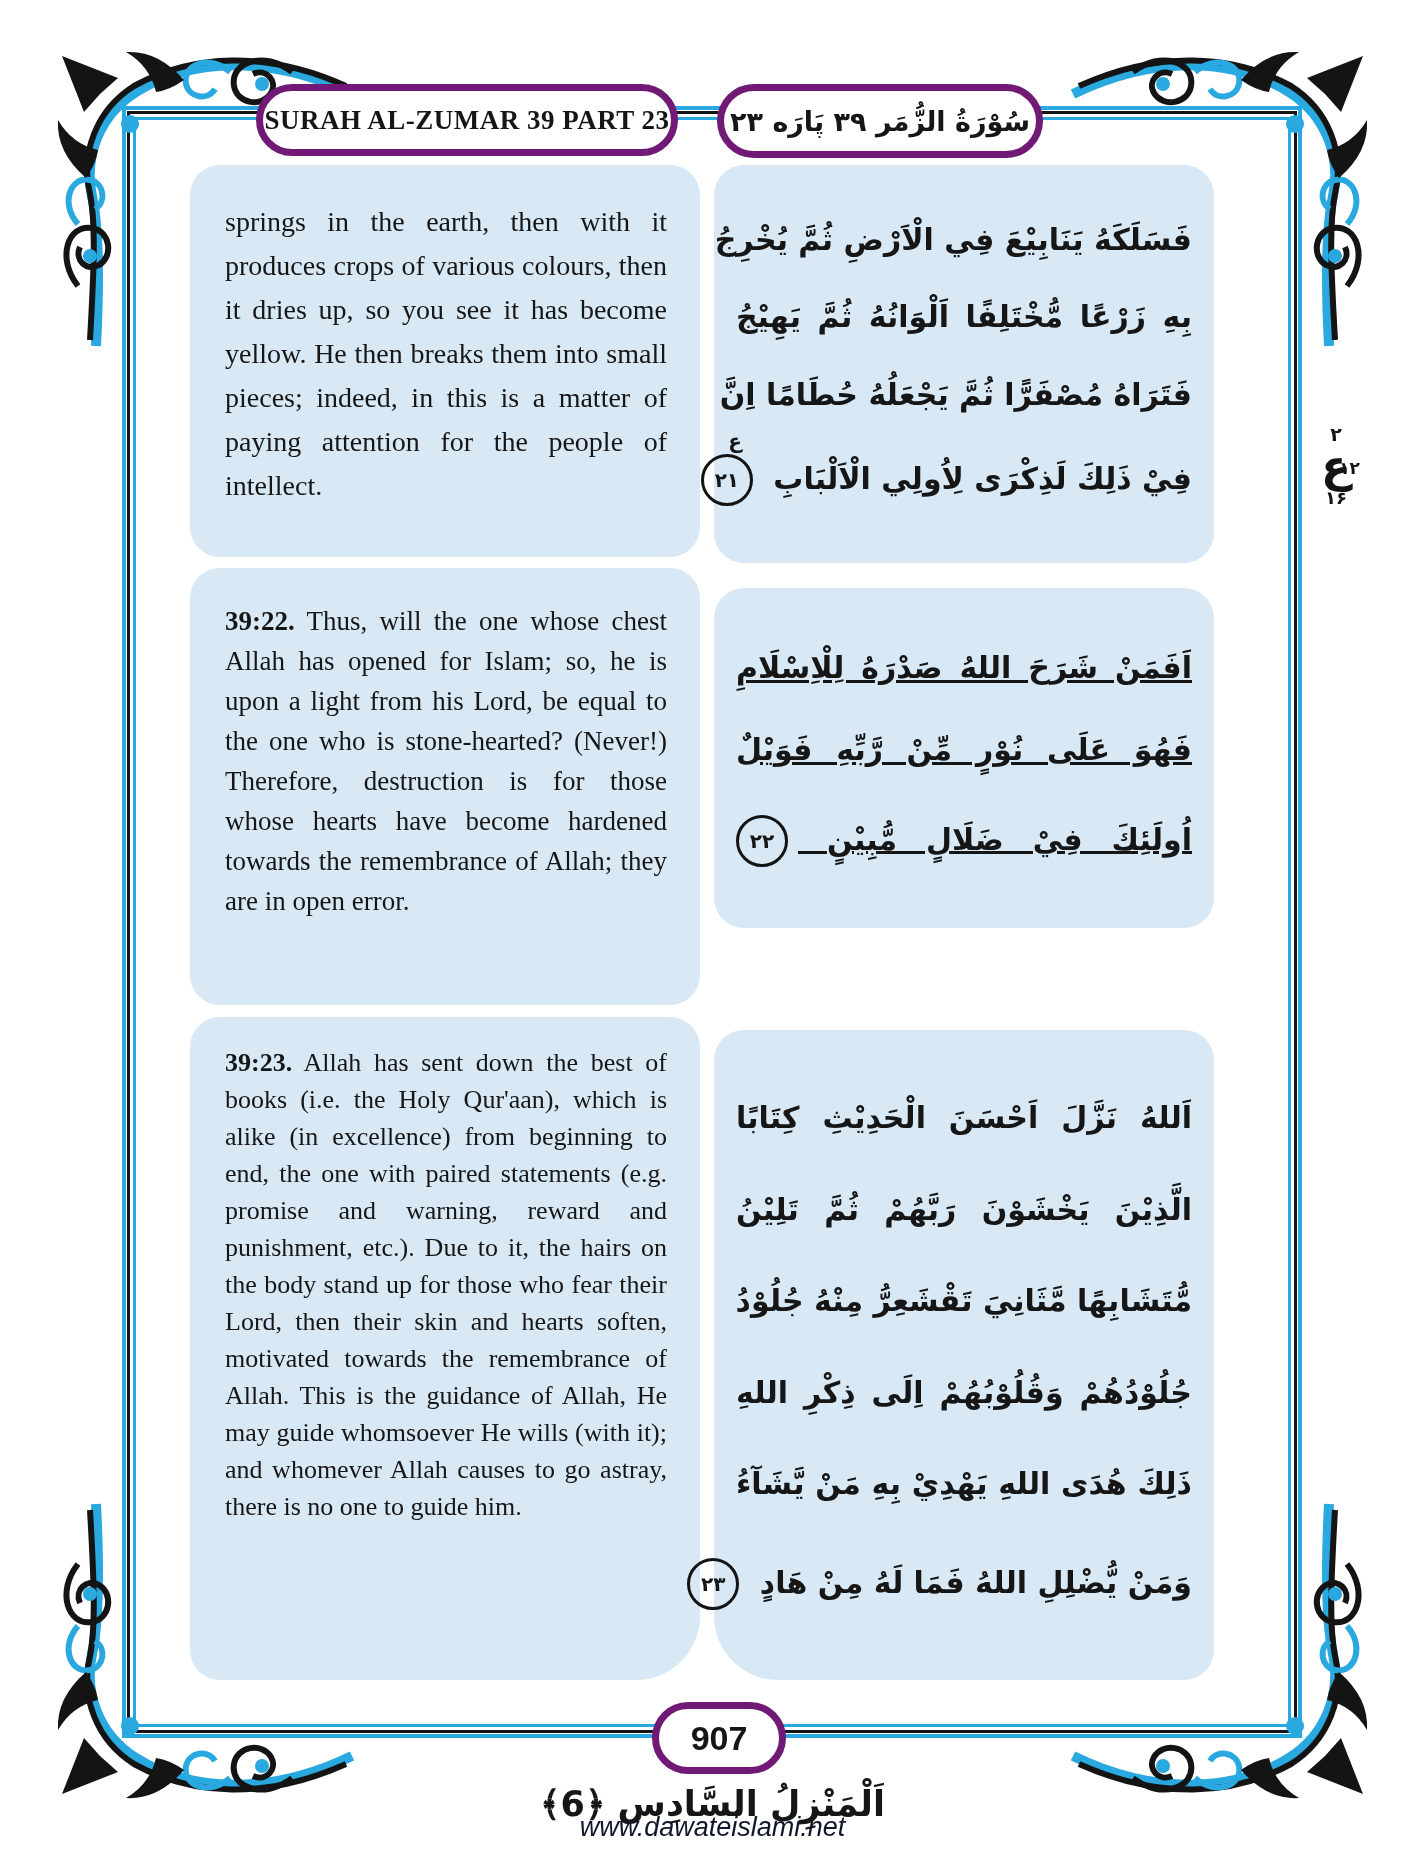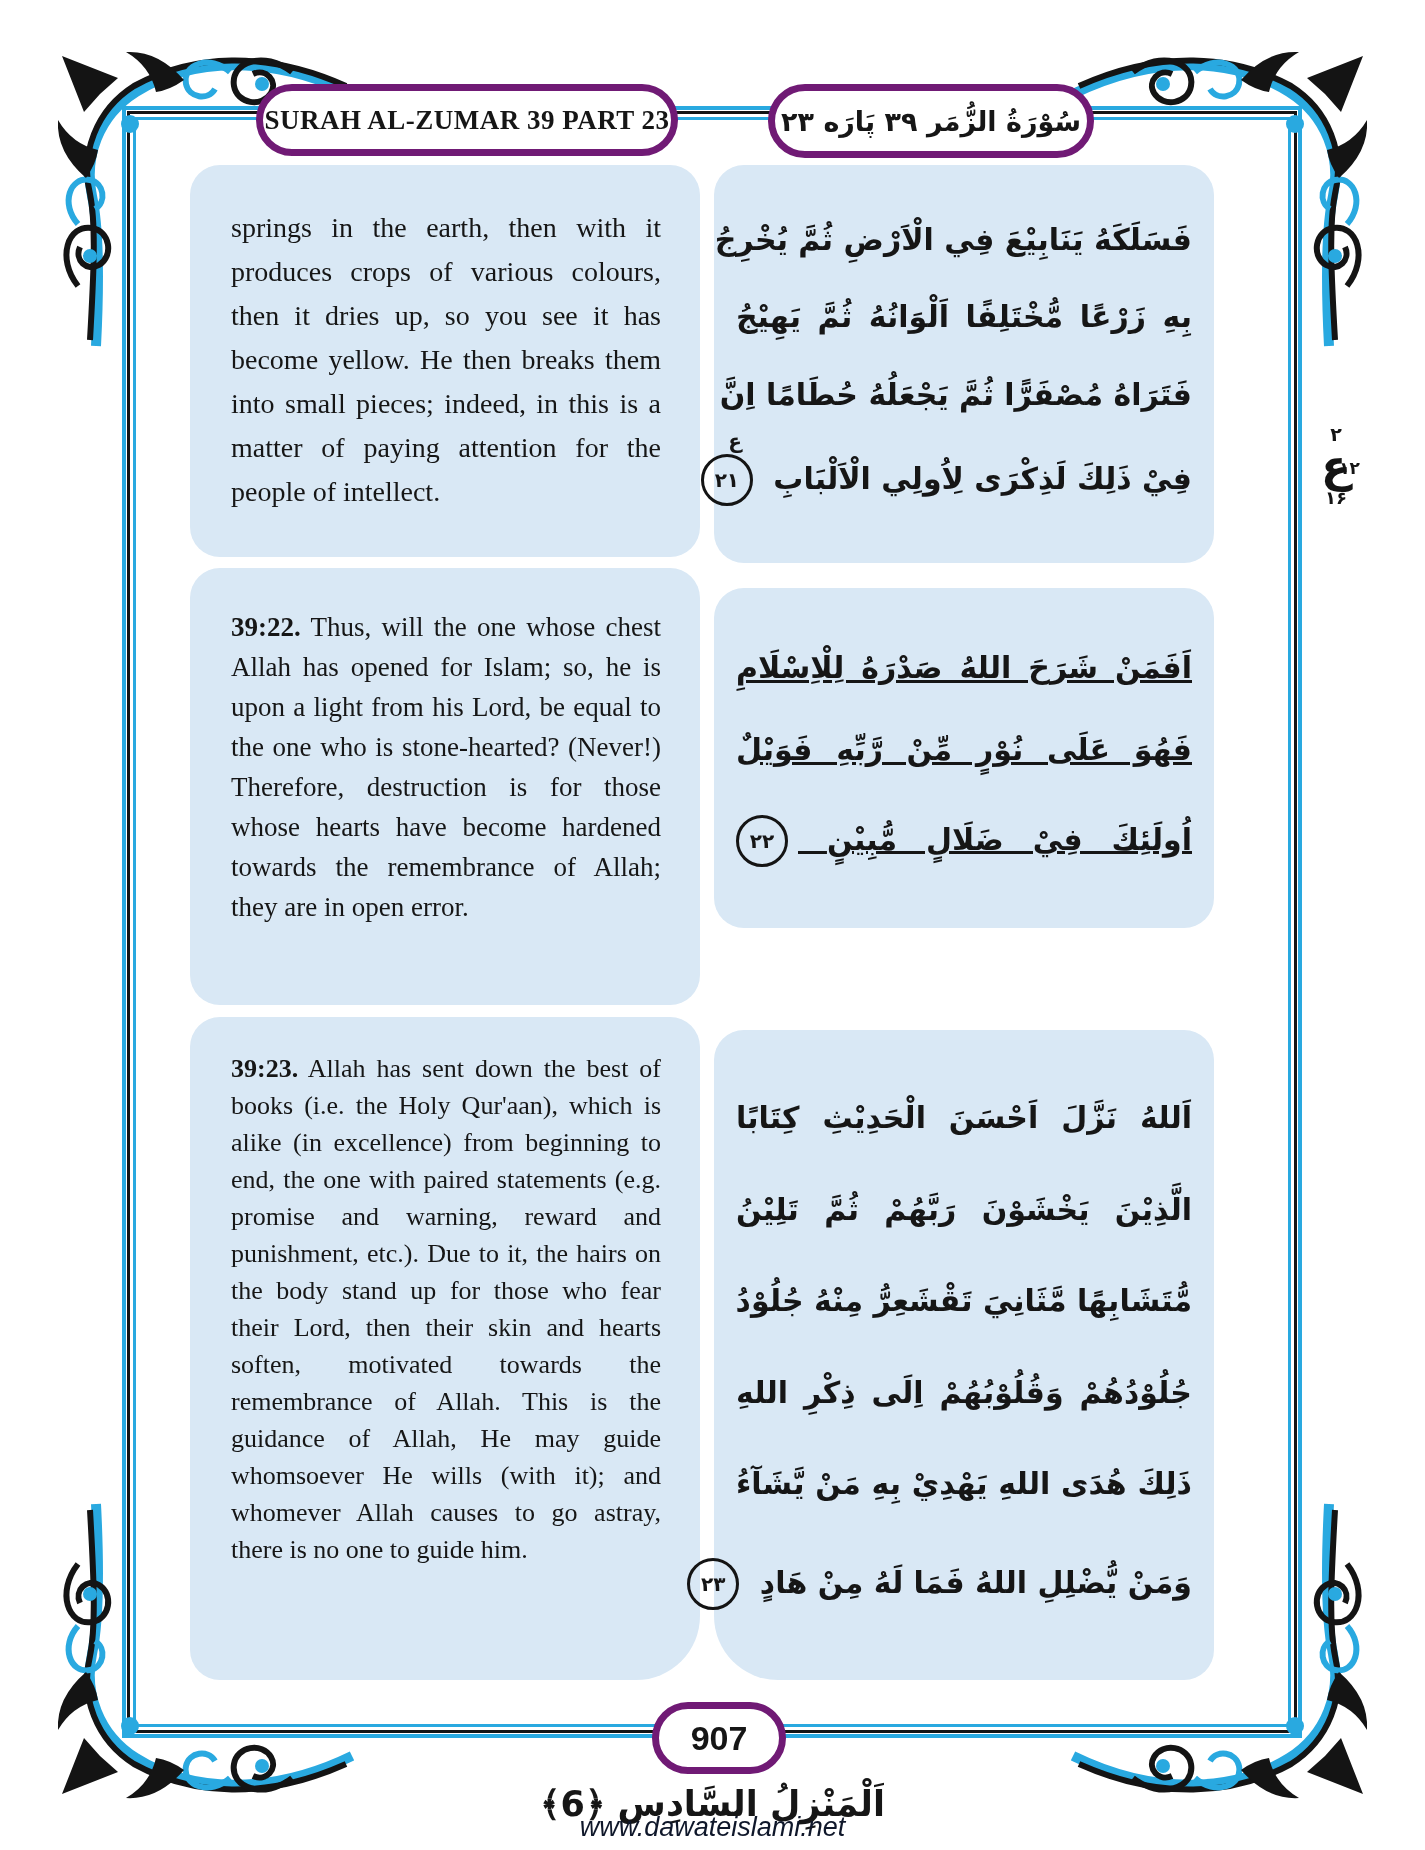--- a/index.html
+++ b/index.html
@@ -16,29 +16,29 @@
   .corner.tl{left:34px;top:28px;}
   .corner.tr{left:1071px;top:28px;transform:scaleX(-1);}
   .corner.bl{left:34px;top:1502px;transform:scaleY(-1);}
   .corner.br{left:1071px;top:1502px;transform:scale(-1,-1);}
 
   
   .pill{position:absolute;background:#ffffff;border:7px solid #701a75;border-radius:999px;
         display:flex;align-items:center;justify-content:center;z-index:4;}
   .pill.hdr-en{left:256px;top:84px;width:408px;height:58px;
         font-weight:bold;font-size:27px;letter-spacing:.5px;}
-  .pill.hdr-ar{left:768px;top:84px;width:312px;height:60px;
+  .pill.hdr-ar{left:717px;top:84px;width:312px;height:60px;
         font-family:"DejaVu Sans", sans-serif;font-weight:bold;font-size:27px;direction:rtl;}
   .pill.pagenum{left:652px;top:1702px;width:120px;height:58px;
         font-family:"Liberation Sans", sans-serif;font-weight:bold;font-size:34px;z-index:5;}
 
   
   .box{position:absolute;background:#D9E8F5;border-radius:30px;box-sizing:border-box;}
   .ebox{left:190px;width:510px;padding:26px 24px 0 26px;text-align:justify;}
-  .ebox p{margin:15px;}
+  .ebox p{margin:9px;}
   .ebox b{font-weight:bold;}
   #ebox1{top:165px;height:392px;font-size:28px;line-height:44px;}
   #ebox2{top:568px;height:437px;font-size:27px;line-height:40px;padding-top:24px;}
   #ebox3{top:1017px;height:663px;font-size:26px;line-height:37px;padding-top:18px;border-bottom-right-radius:64px;}
 
   .abox{left:714px;width:500px;padding:14px 22px;display:flex;flex-direction:column;
         justify-content:space-evenly;direction:rtl;font-family:"DejaVu Sans", sans-serif;
         font-weight:bold;font-size:30px;}
   #abox1{top:165px;height:398px;}
   #abox2{top:588px;height:340px;text-decoration:underline;}

